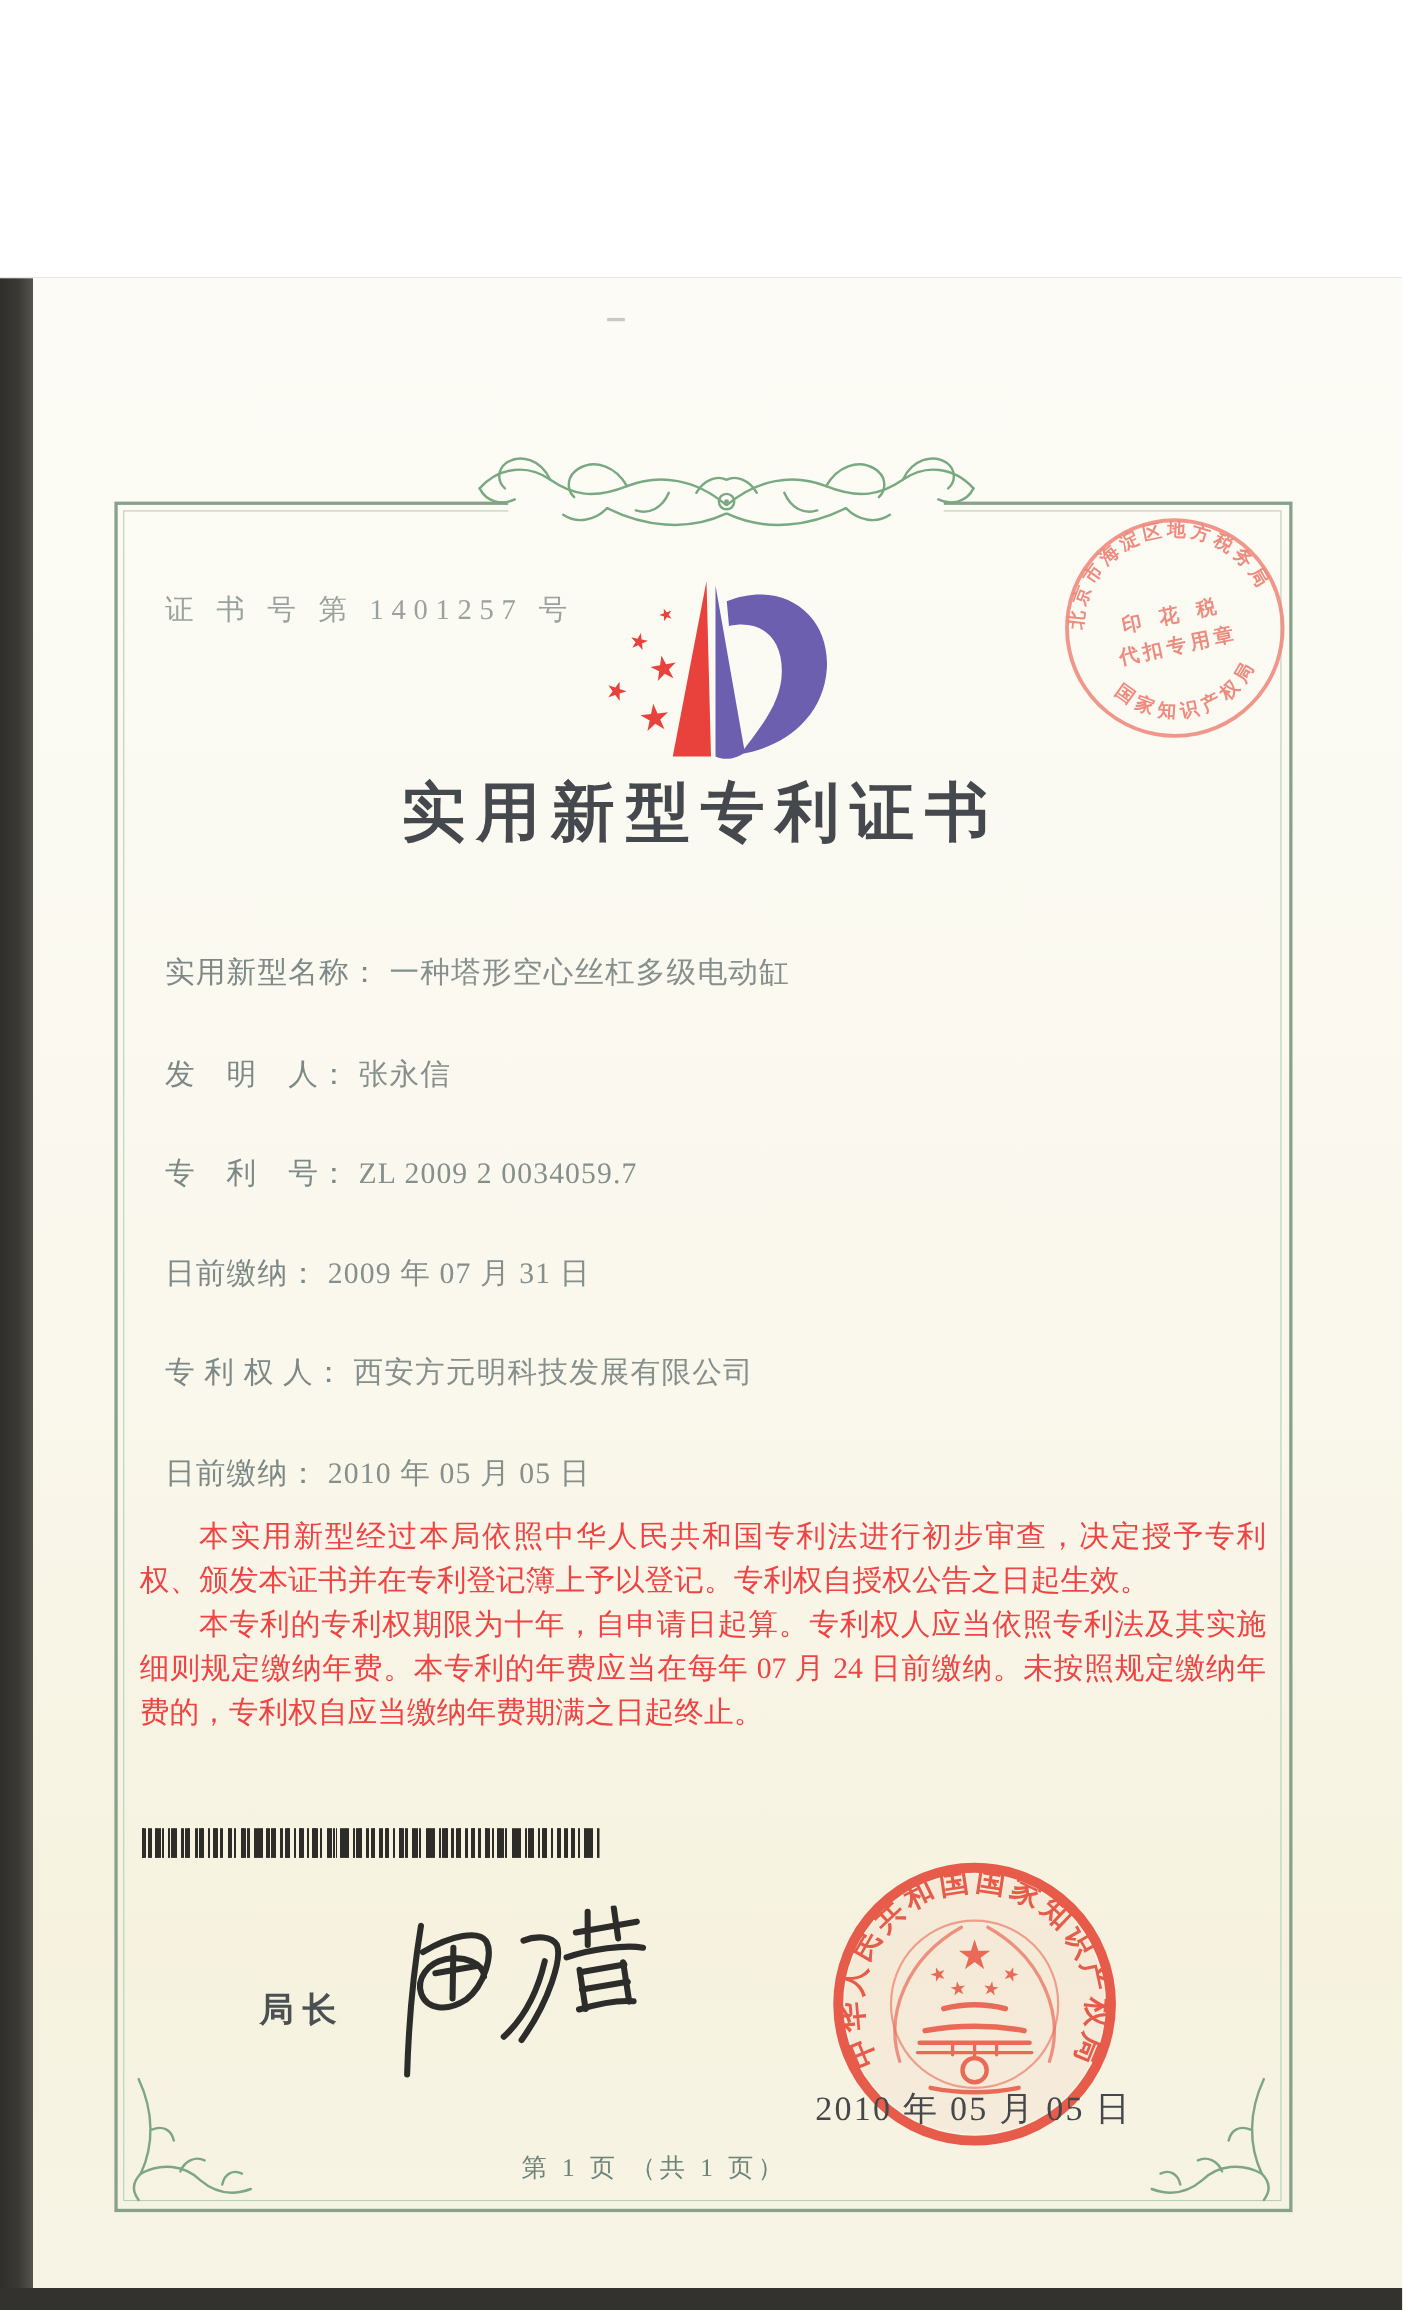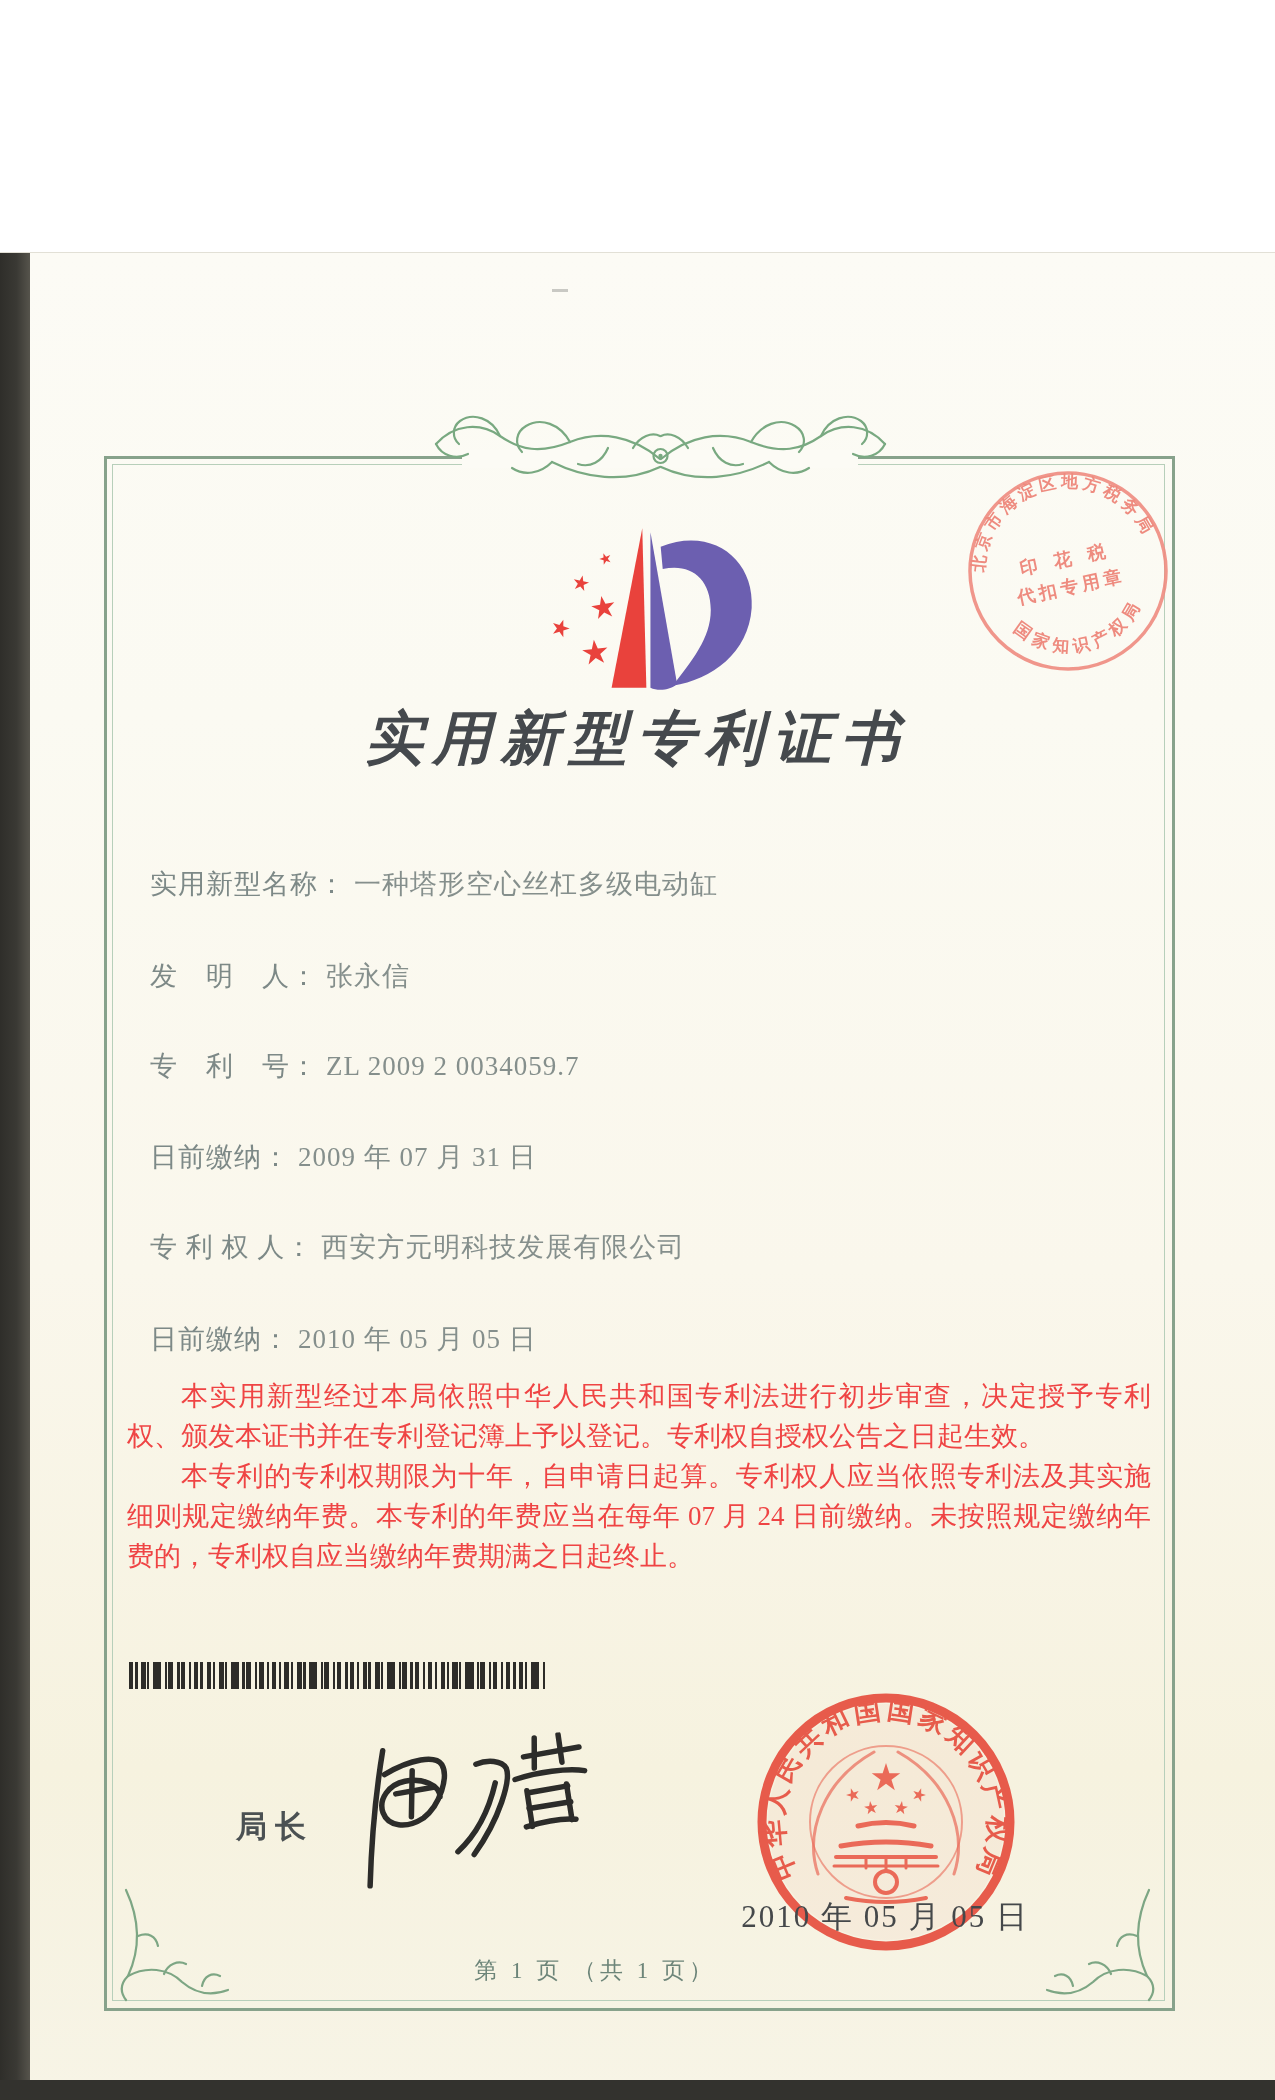--- a/index.html
+++ b/index.html
@@ -21,21 +21,21 @@
   .top-ornament{position:absolute;left:428px;top:404px;width:465px;height:100px;}
   .corner-fl{position:absolute;width:115px;height:115px;}
   .corner-bl{left:116px;top:1888px;}
   .corner-br{left:1044px;top:1888px;transform:scaleX(-1);}
 
   .cert-no{position:absolute;left:150px;top:537px;font-size:26px;letter-spacing:7px;color:#99a29e;}
   .logo{position:absolute;left:540px;top:518px;width:225px;height:182px;}
   .tax-stamp{position:absolute;left:957px;top:460px;width:222px;height:222px;transform:rotate(-12deg);}
 
   .title{position:absolute;left:287px;top:700px;width:700px;text-align:center;
-         font-size:58px;font-weight:700;letter-spacing:10px;color:#45494d;font-style:italic;}
+         font-size:58px;font-weight:700;letter-spacing:10px;color:#45494d;}
 
   .field-row{position:absolute;left:150px;font-size:27px;color:#7d8987;letter-spacing:1px;white-space:nowrap;}
   .field-row .val{color:#858f8c;margin-left:8px;}
   .fr0{top:866px;} .fr1{top:958px;} .fr2{top:1048px;} .fr3{top:1139px;} .fr4{top:1229px;} .fr5{top:1321px;}
 
   .body-text{position:absolute;left:127px;top:1376px;width:1024px;font-size:27px;line-height:40px;
              color:#ef4444;text-align:justify;}
   .body-text p{margin:0;text-indent:2em;}
 
   .barcode{position:absolute;left:129px;top:1662px;width:416px;height:27px;
@@ -99,20 +99,21 @@
   <svg class="corner-fl corner-br" viewBox="0 0 115 115">
     <g fill="none" stroke="#7da684" stroke-width="2.2" stroke-linecap="round">
       <path d="M10,2 C24,32 24,62 12,88 C30,78 52,80 66,94 C80,106 96,108 112,102"></path>
       <path d="M12,88 C4,96 4,104 10,112"></path>
       <path d="M22,48 C32,44 40,48 42,58"></path>
       <path d="M48,86 C52,76 62,72 70,76"></path>
       <path d="M86,98 C88,88 96,84 104,88"></path>
     </g>
   </svg>
 
+  <div class="cert-no">证 书 号 第 1401257 号</div>
 
   <svg class="logo" viewBox="0 0 220 178">
     <defs>
       <path id="star" d="M0,-1 L0.2245,-0.309 L0.951,-0.309 L0.3633,0.118 L0.5878,0.809 L0,0.382 L-0.5878,0.809 L-0.3633,0.118 L-0.951,-0.309 L-0.2245,-0.309 Z"></path>
     </defs>
     <path d="M118,28 C168,8 210,40 207,88 C204,132 168,158 130,164 C148,140 167,118 167,90 C167,58 146,44 120,50 Z" fill="#6c5fb0"></path>
     <path d="M108,14 L134,162 C128,168 116,170 108,166 Z" fill="#6c5fb0"></path>
     <path d="M100,10 L104,166 L70,166 Z" fill="#e9423c"></path>
     <use href="#star" transform="translate(64,40) scale(6) rotate(-20)" fill="#e9423c"></use>
     <use href="#star" transform="translate(40,64) scale(8) rotate(12)" fill="#e9423c"></use>

